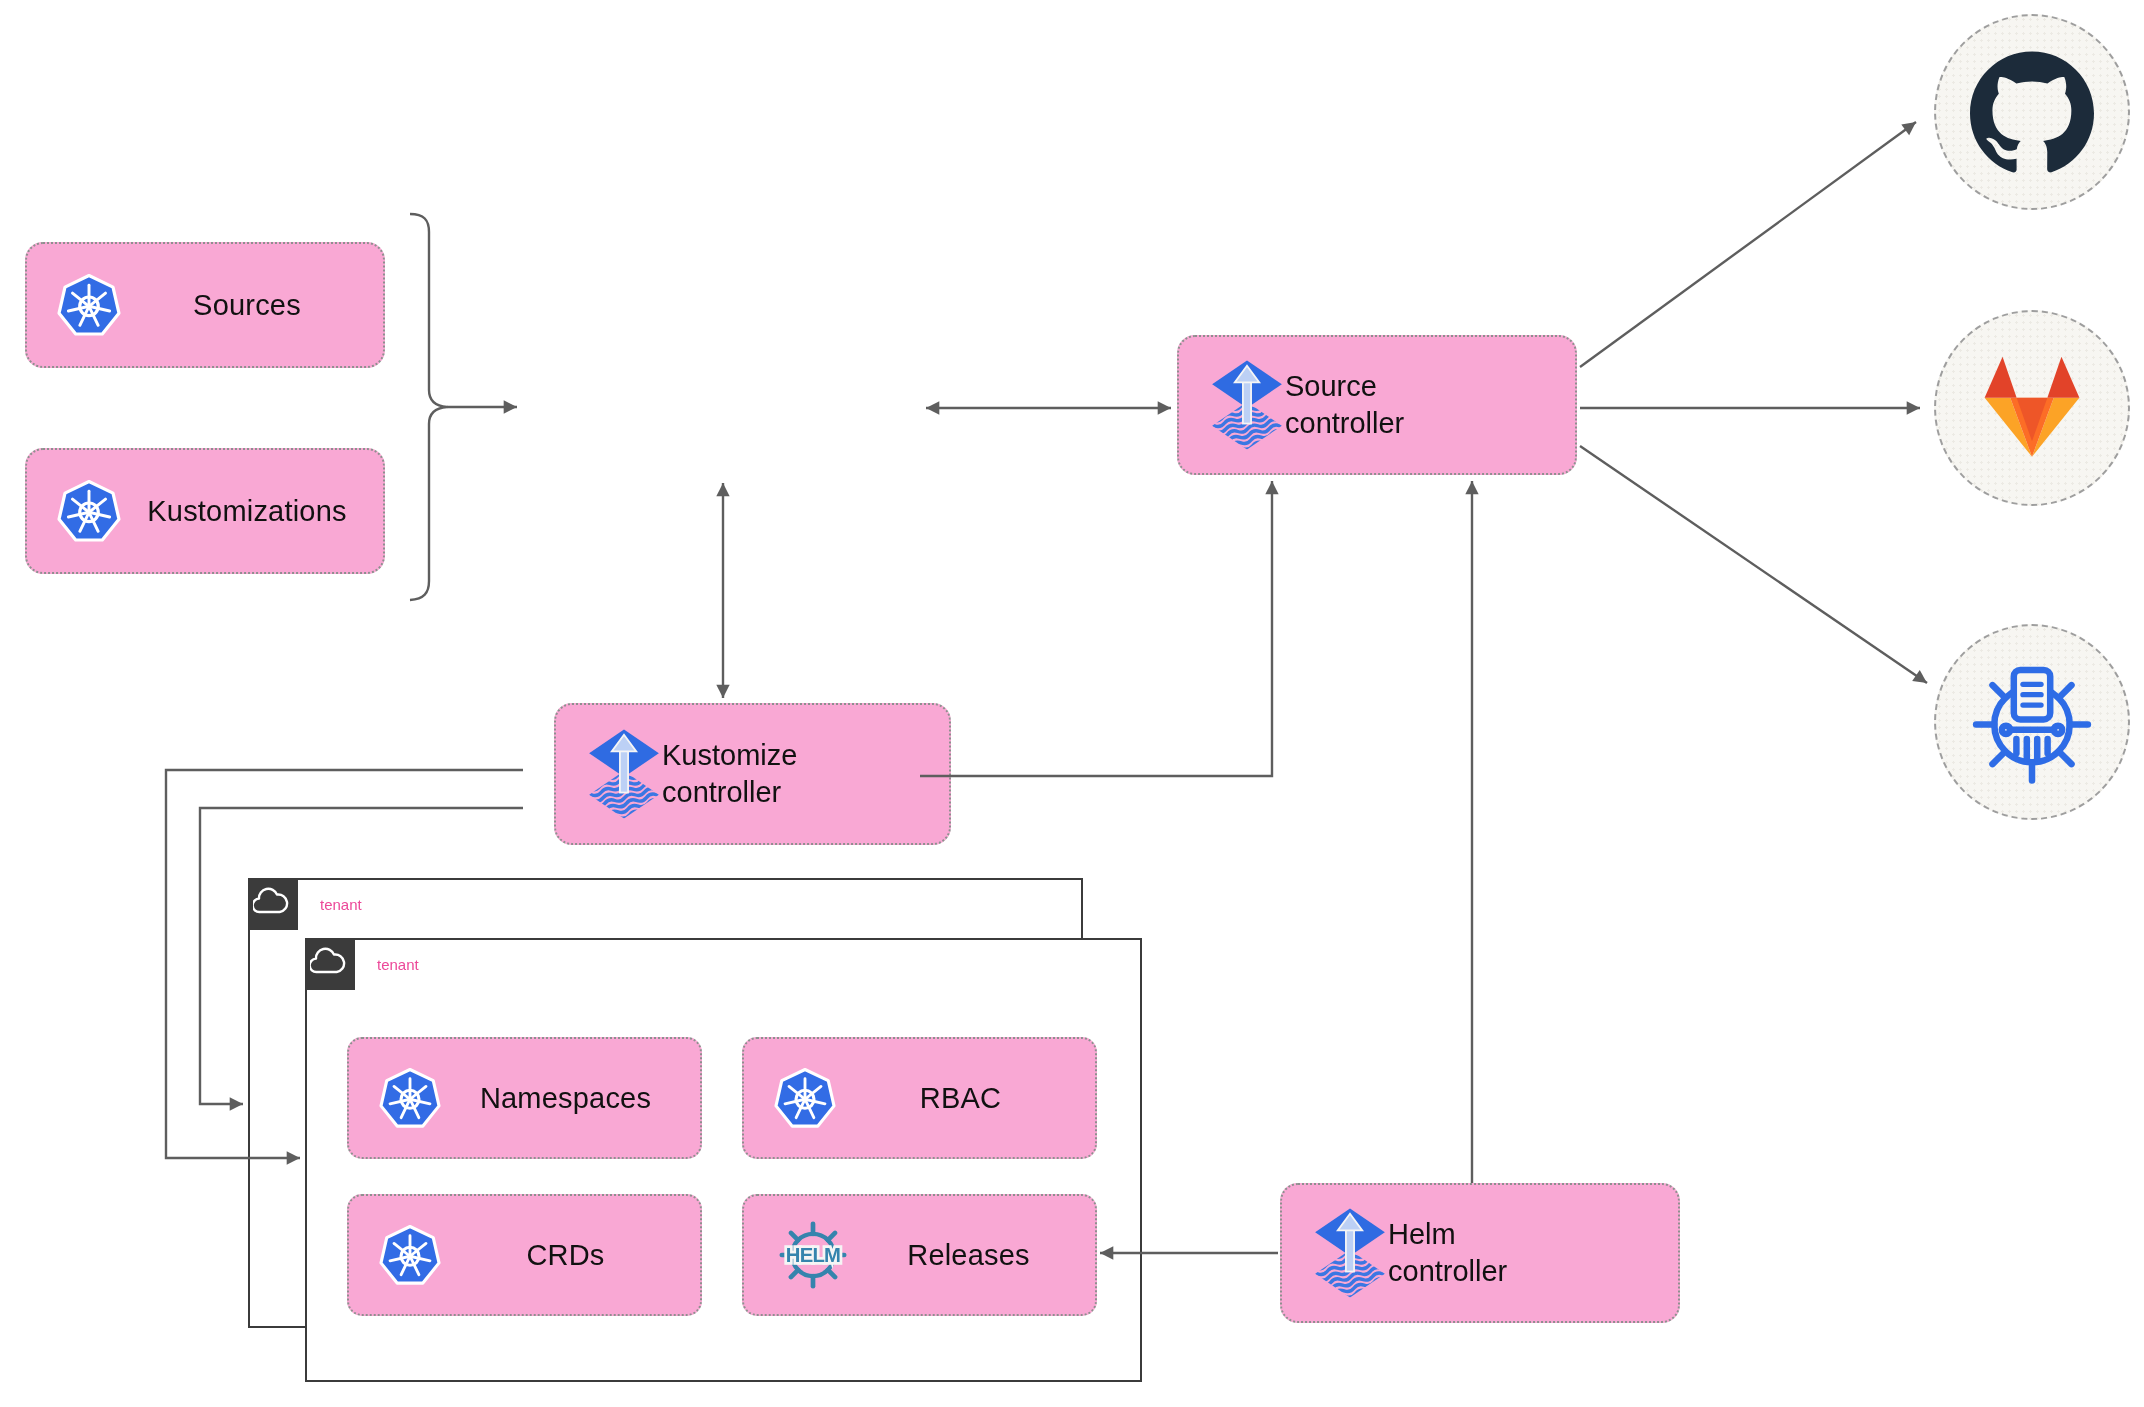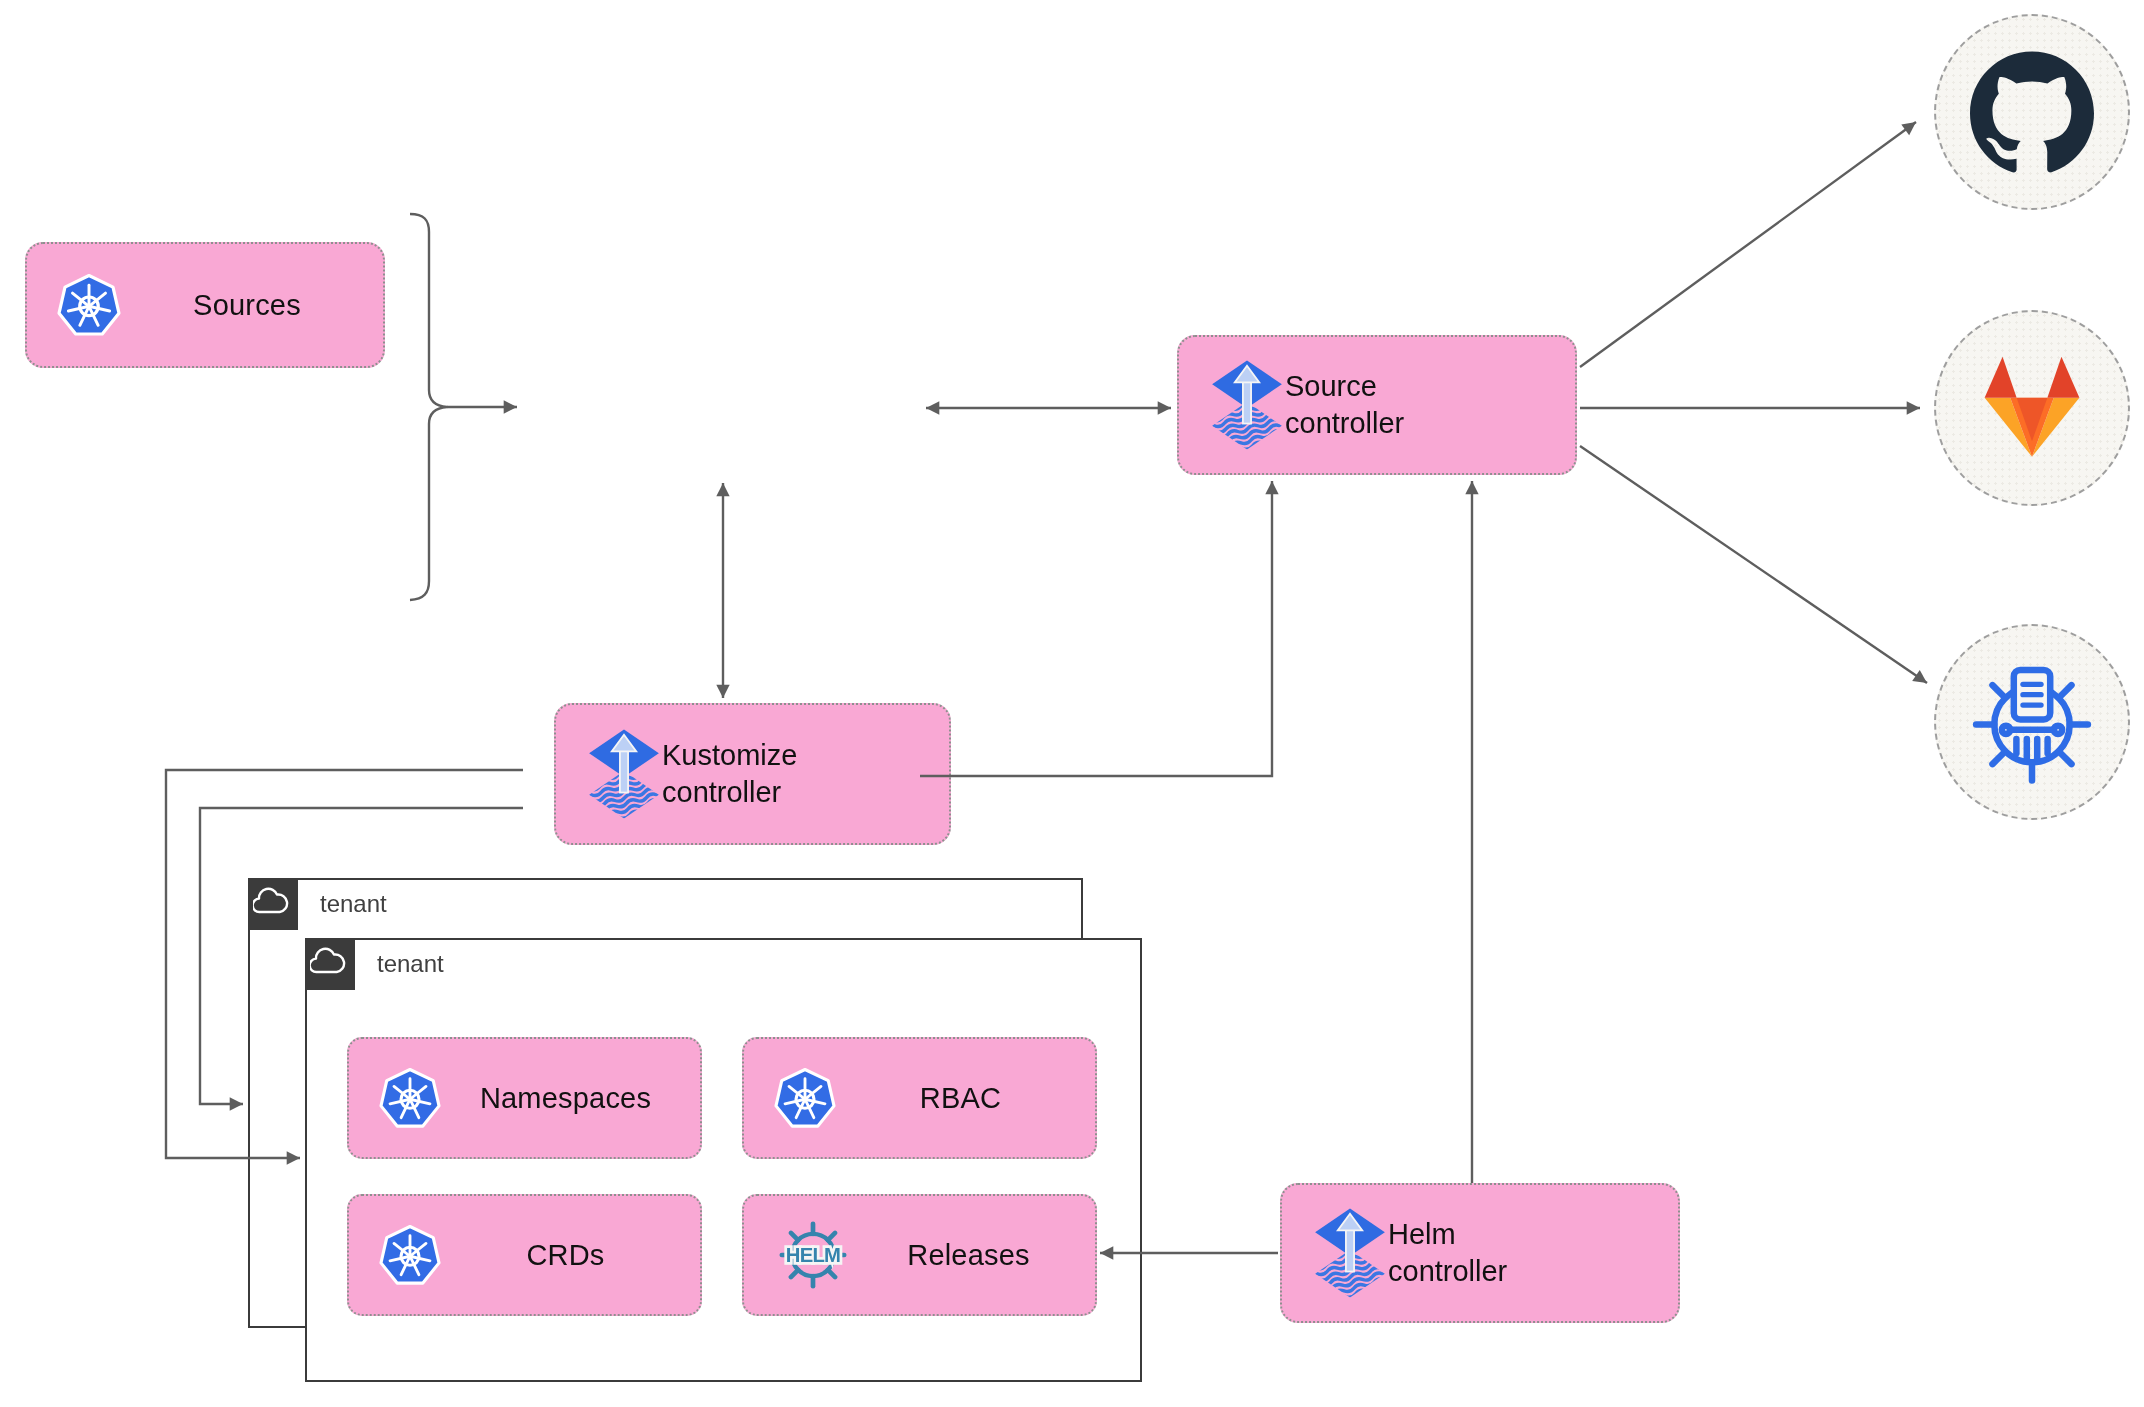--- a/index.html
+++ b/index.html
@@ -14,21 +14,21 @@
     display:flex;align-items:center;padding-left:30px;
   }
   .node .icon-wrap{flex:0 0 auto;display:flex;align-items:center;justify-content:center;}
   .node .node-label{flex:1;text-align:center;font-size:29px;letter-spacing:.2px;padding-right:10px;}
   .node .node-label-2l{flex:1;text-align:left;font-size:29px;line-height:37px;padding-right:10px;}
 
   
   .tenant-box{position:absolute;box-sizing:border-box;background:#ffffff;border:2px solid #3b3b3b;}
   .tenant-head{position:absolute;left:-2px;top:-2px;display:flex;align-items:center;}
   .tenant-tab{width:50px;height:52px;background:#3b3b3b;display:flex;align-items:center;justify-content:center;}
-  .tenant-label{font-size:24px;color:#404040;padding-left:22px;}
+  .tenant-label{font-size:15px;color:#ec4899;padding-left:22px;}
 
   
   .provider-circle{
     position:absolute;width:196px;height:196px;border-radius:50%;
     box-sizing:border-box;background:#f7f6f2;border:2px dashed #9e9e9e;
     background-image:radial-gradient(#eceae4 1px, transparent 1.2px);
     background-size:7px 7px;
     display:flex;align-items:center;justify-content:center;
   }
 
@@ -197,20 +197,28 @@
 
   <div class="node" style="left:25px;top:242px;width:360px;height:126px;">
     <span class="icon-wrap">
       <svg width="64" height="64" viewBox="0 0 100 100">
           <use href="#def-k8s"></use>
         </svg>
     </span>
     <span class="node-label">Sources</span>
   </div>
 
+  <div class="node" style="left:25px;top:448px;width:360px;height:126px;">
+    <span class="icon-wrap">
+      <svg width="64" height="64" viewBox="0 0 100 100">
+          <use href="#def-k8s"></use>
+        </svg>
+    </span>
+    <span class="node-label">Kustomizations</span>
+  </div>
 
 
   <div class="node" style="left:1177px;top:335px;width:400px;height:140px;">
     <span class="icon-wrap">
       <svg width="76" height="92" viewBox="0 0 100 124">
           <use href="#def-flux"></use>
         </svg>
     </span>
     <span class="node-label-2l">
       <span style="display:block;">Source</span>

